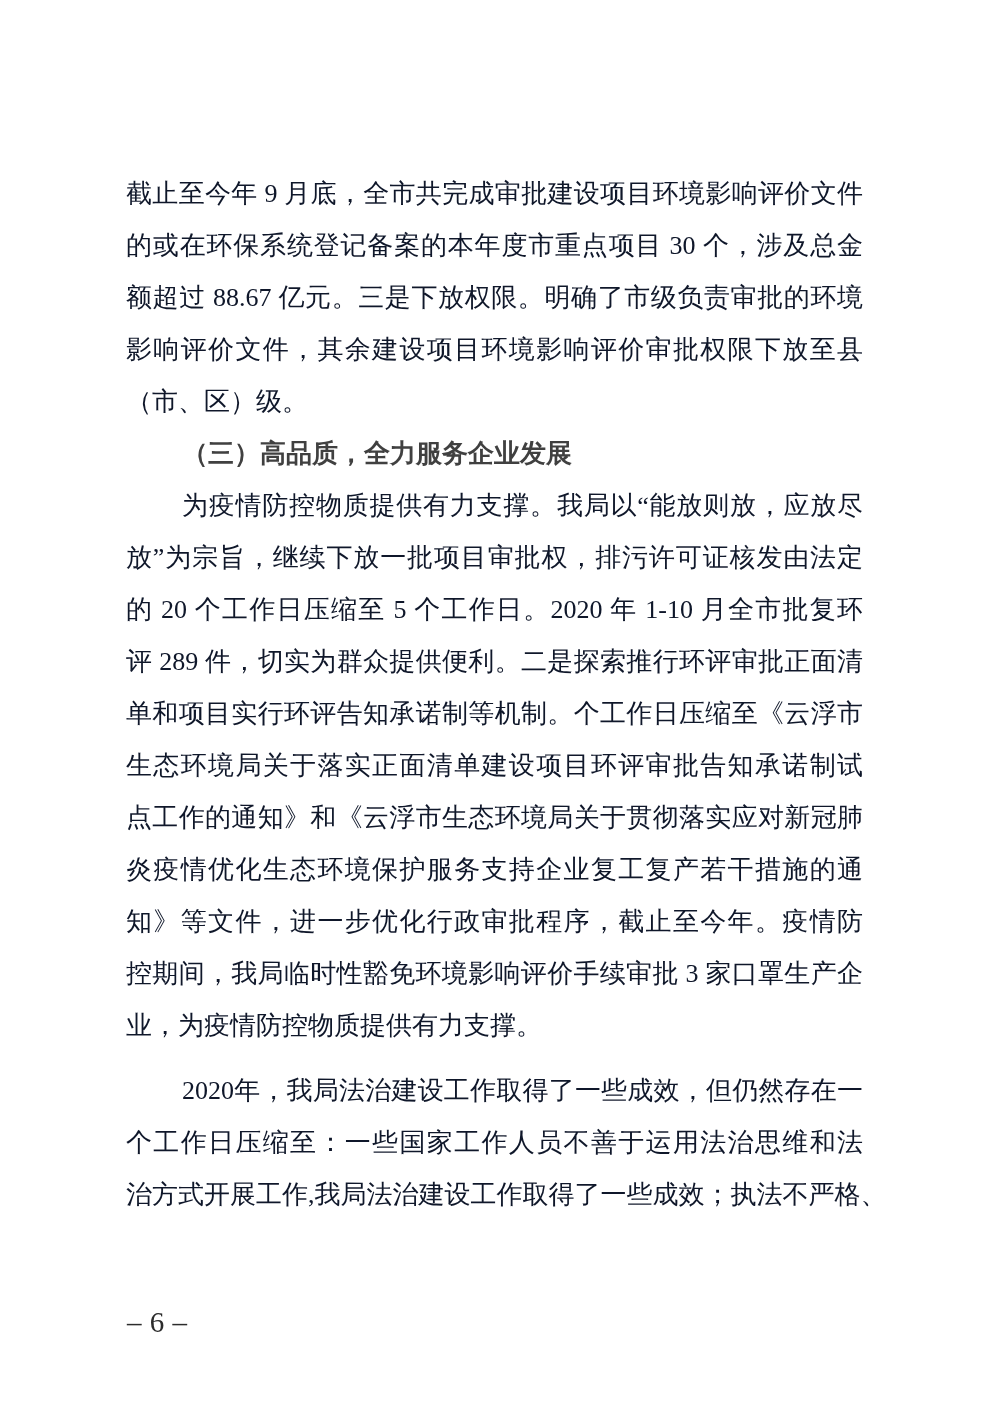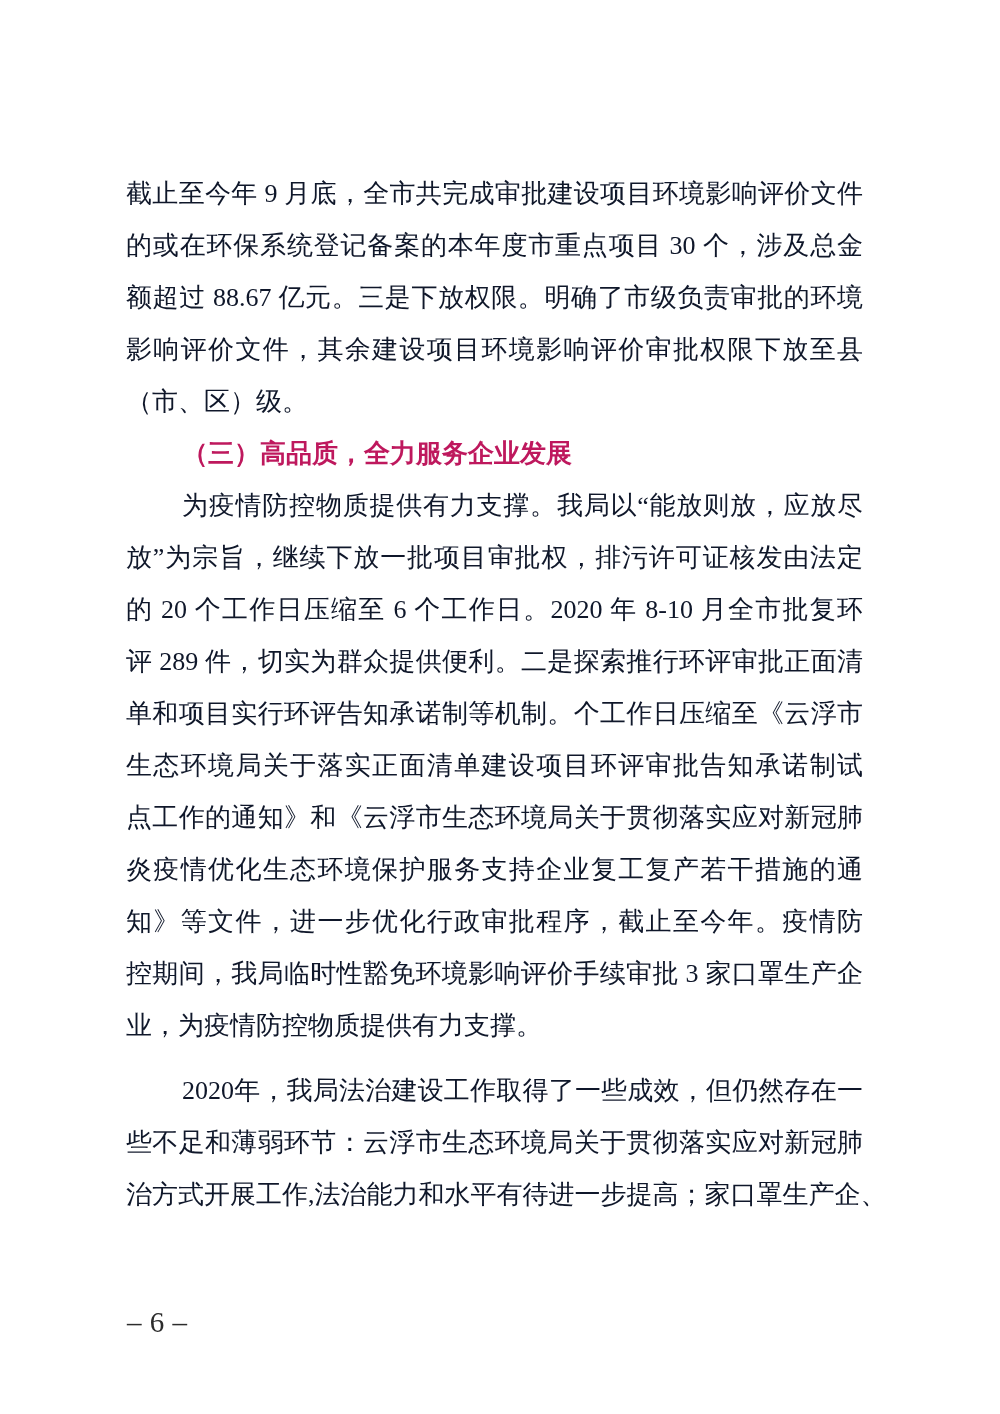--- a/index.html
+++ b/index.html
@@ -37,21 +37,21 @@
   }
   .line.plain {
     text-align: center;
     text-align-last: left;
   }
   .line.indent {
     text-indent: 56px;
   }
   .line.heading {
     font-weight: bold;
-    color: #be185d;
+    color: #404040;
     text-align: left;
     text-align-last: left;
   }
   .line.gap-before {
     margin-top: 13px;
   }
   .footer {
     position: absolute;
     left: 127px;
     top: 1307px;
@@ -68,29 +68,29 @@
 
   <div class="body-text">
     <div class="line">截止至今年 9 月底，全市共完成审批建设项目环境影响评价文件</div>
     <div class="line">的或在环保系统登记备案的本年度市重点项目 30 个，涉及总金</div>
     <div class="line">额超过 88.67 亿元。三是下放权限。明确了市级负责审批的环境</div>
     <div class="line">影响评价文件，其余建设项目环境影响评价审批权限下放至县</div>
     <div class="line plain">（市、区）级。</div>
     <div class="line heading indent">（三）高品质，全力服务企业发展</div>
     <div class="line indent">为疫情防控物质提供有力支撑。我局以“能放则放，应放尽</div>
     <div class="line">放”为宗旨，继续下放一批项目审批权，排污许可证核发由法定</div>
-    <div class="line">的 20 个工作日压缩至 6 个工作日。2020 年 8-10 月全市批复环</div>
+    <div class="line">的 20 个工作日压缩至 5 个工作日。2020 年 1-10 月全市批复环</div>
     <div class="line">评 289 件，切实为群众提供便利。二是探索推行环评审批正面清</div>
     <div class="line">单和项目实行环评告知承诺制等机制。个工作日压缩至《云浮市</div>
     <div class="line">生态环境局关于落实正面清单建设项目环评审批告知承诺制试</div>
     <div class="line">点工作的通知》和《云浮市生态环境局关于贯彻落实应对新冠肺</div>
     <div class="line">炎疫情优化生态环境保护服务支持企业复工复产若干措施的通</div>
     <div class="line">知》等文件，进一步优化行政审批程序，截止至今年。疫情防</div>
     <div class="line">控期间，我局临时性豁免环境影响评价手续审批 3 家口罩生产企</div>
     <div class="line plain">业，为疫情防控物质提供有力支撑。</div>
     <div class="line indent gap-before">2020年，我局法治建设工作取得了一些成效，但仍然存在一</div>
-    <div class="line">些不足和薄弱环节：云浮市生态环境局关于贯彻落实应对新冠肺</div>
-    <div class="line">治方式开展工作,法治能力和水平有待进一步提高；家口罩生产企、</div>
+    <div class="line">个工作日压缩至：一些国家工作人员不善于运用法治思维和法</div>
+    <div class="line">治方式开展工作,我局法治建设工作取得了一些成效；执法不严格、</div>
   </div>
 
   <div class="footer">– 6 –</div>
 
 </div>
 
 </body></html>

